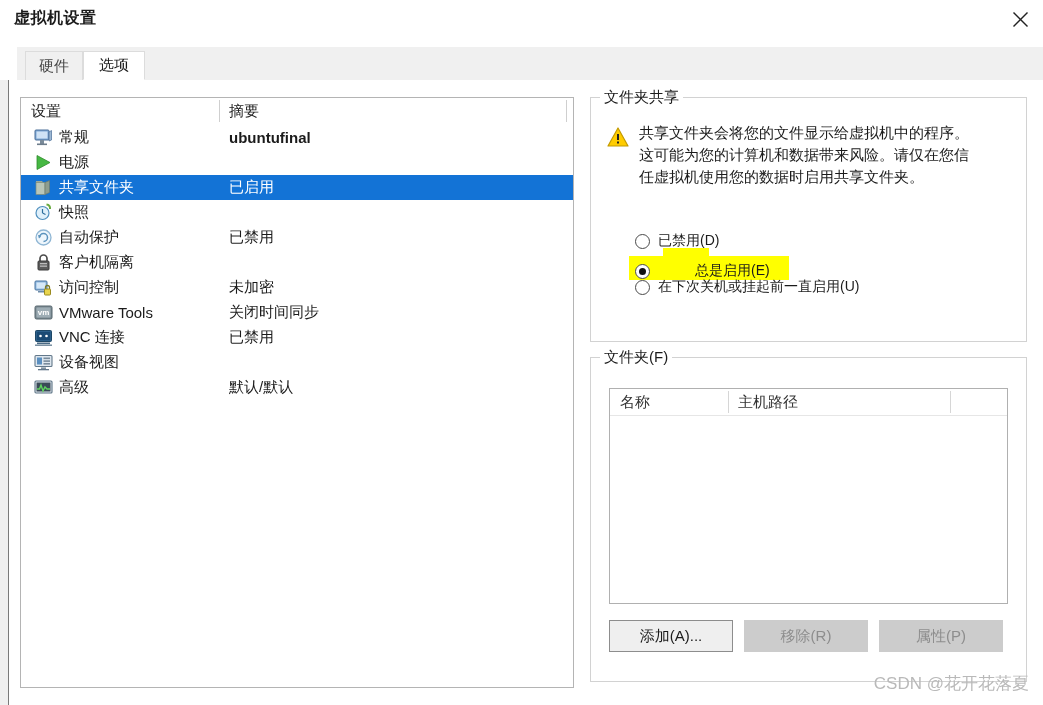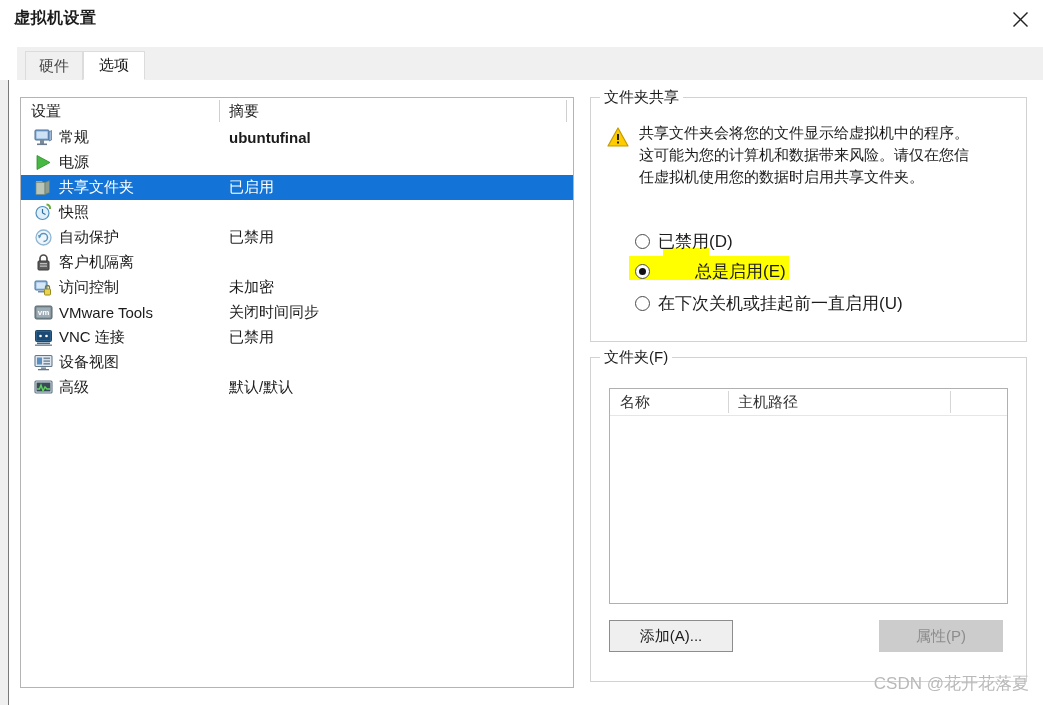--- a/index.html
+++ b/index.html
@@ -257,21 +257,21 @@
     position: absolute;
     left: 44px;
     height: 26px;
     display: flex;
     align-items: center;
     cursor: default;
     z-index: 2;
   }
   #radio-disabled { top: 130px; }
   #radio-always   { top: 160px; gap: 37px; }
-  #radio-until    { top: 192px; }
+  #radio-until    { top: 176px; }
 
   .radio-mark {
     width: 15px;
     height: 15px;
     border: 1px solid #4a4a4a;
     border-radius: 50%;
     box-sizing: border-box;
     background: #ffffff;
     margin-right: 8px;
     flex: none;
@@ -279,21 +279,21 @@
   }
   .radio-mark.checked::after {
     content: "";
     position: absolute;
     left: 3px; top: 3px;
     width: 7px; height: 7px;
     border-radius: 50%;
     background: #111111;
   }
   .radio-label {
-    font-size: 17px;
+    font-size: 14px;
     color: #1b1b1b;
     white-space: nowrap;
   }
 
   
   #highlight-blob {
     position: absolute;
     left: 38px;
     top: 158px;
     width: 160px;
@@ -585,20 +585,23 @@
             <div id="fh-sep1" class="fh-sep"></div>
             <div id="fh-path" class="fh-cell">主机路径</div>
             <div id="fh-sep2" class="fh-sep"></div>
           </div>
           <div id="folder-body"></div>
         </div>
 
         <div id="btn-add" class="fbtn enabled">
           <span>添加(A)...</span>
         </div>
+        <div id="btn-remove" class="fbtn disabled">
+          <span>移除(R)</span>
+        </div>
         <div id="btn-props" class="fbtn disabled">
           <span>属性(P)</span>
         </div>
       </div>
 
     </div>
   </div>
 
   <div id="watermark">CSDN @花开花落夏</div>
 </div>

